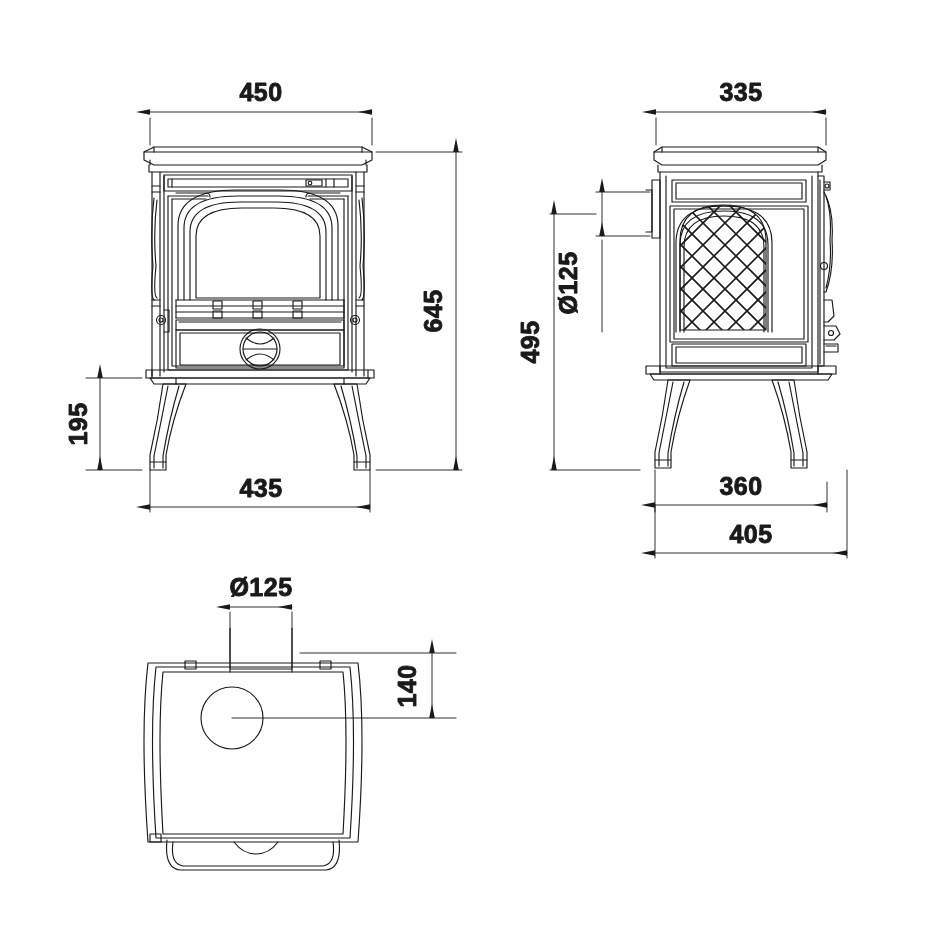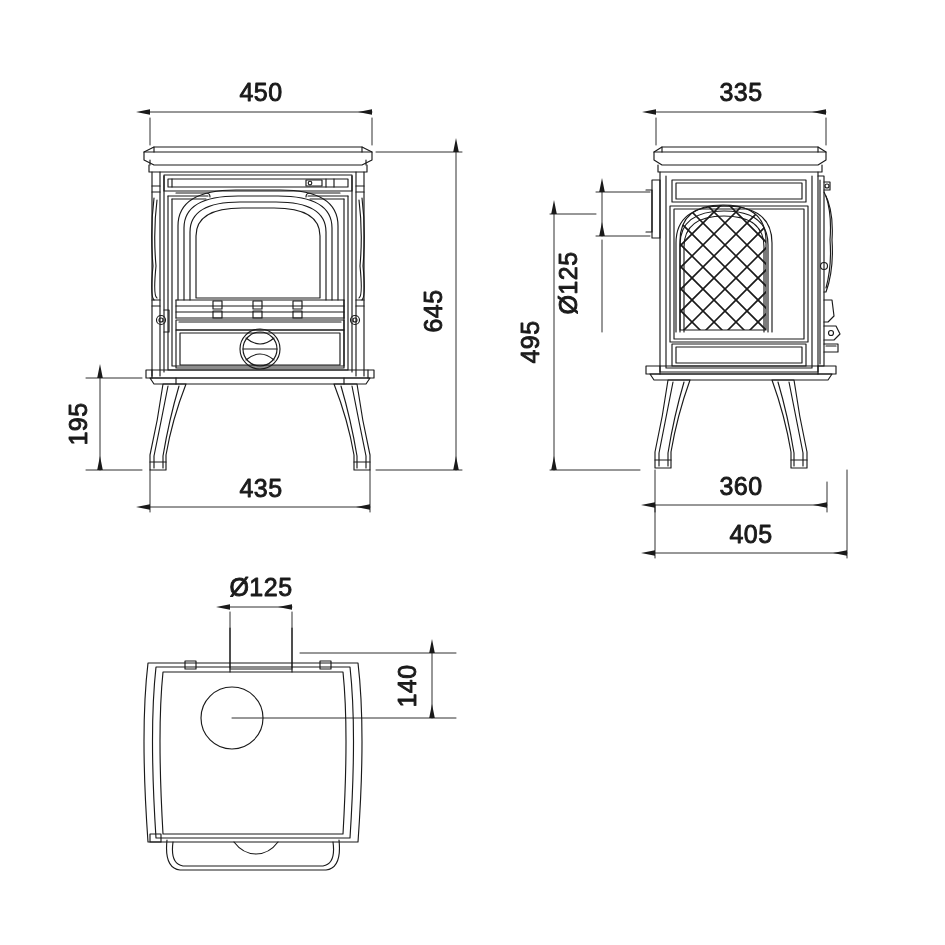--- a/index.html
+++ b/index.html
@@ -1,19 +1,19 @@
 <!DOCTYPE html>
 <html><head>
 <meta charset="utf-8">
 <title>Stove Technical Drawing</title>
 <style>
   html,body{margin:0;padding:0;background:#ffffff;}
   body{width:945px;height:945px;overflow:hidden;
        font-family:"Liberation Sans","DejaVu Sans",sans-serif;}
-  #sheet{position:relative;width:945px;height:945px;background:#ffffff;}
+  #sheet{position:relative;width:945px;height:945px;background:#ffffff;font-weight:bold;}
   svg{display:block;}
   .dimtext{font-family:"Liberation Sans","DejaVu Sans",sans-serif;
            font-size:25px;fill:#1a1a1a;letter-spacing:0.5px;}
 </style>
 </head>
 <body>
 
 <div id="sheet">
 <svg width="945" height="945" viewBox="0 0 945 945">
 

